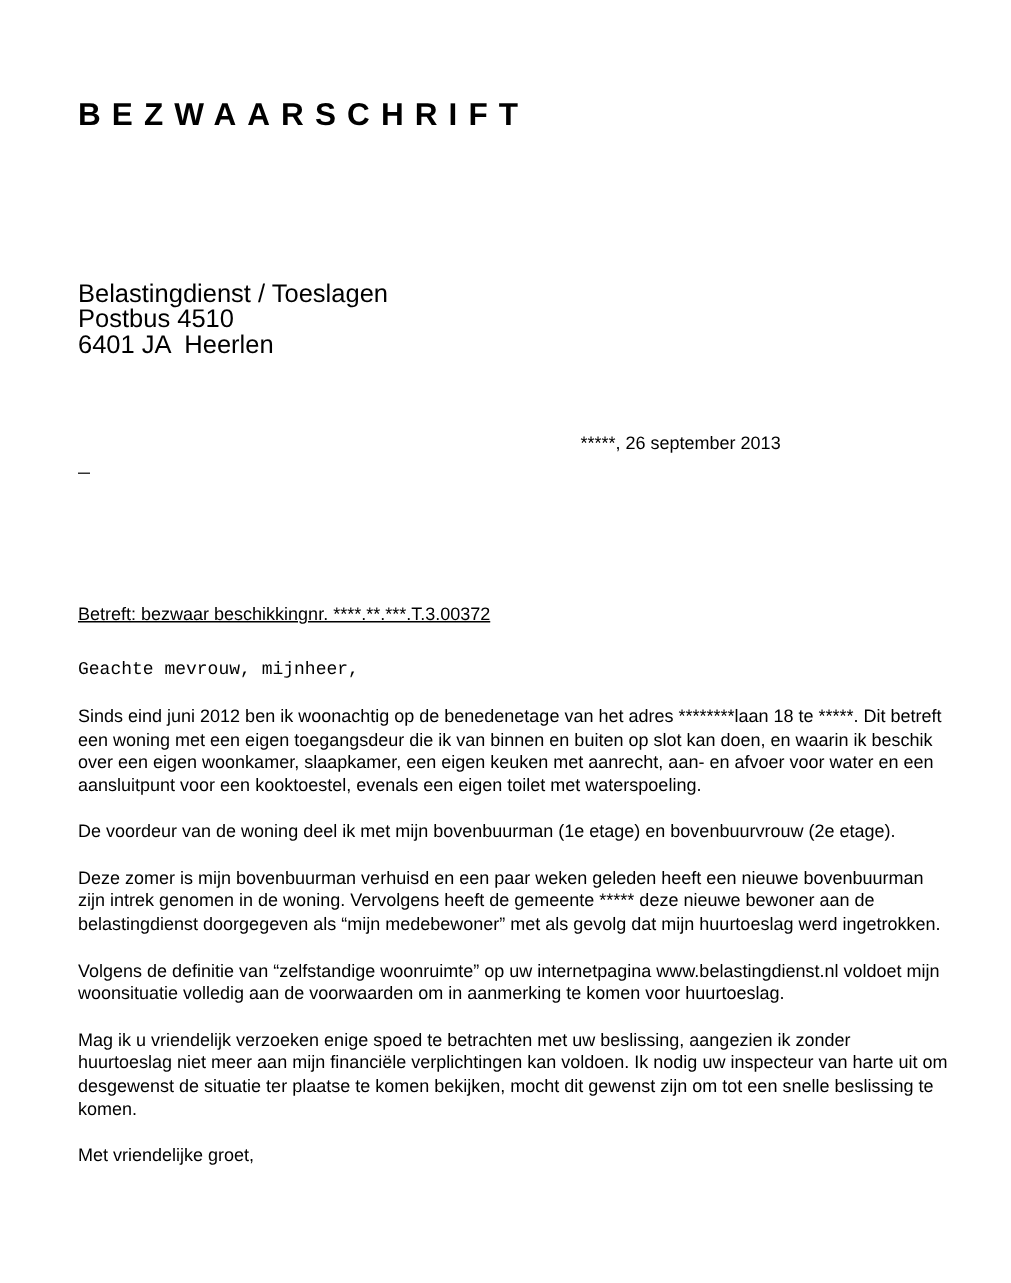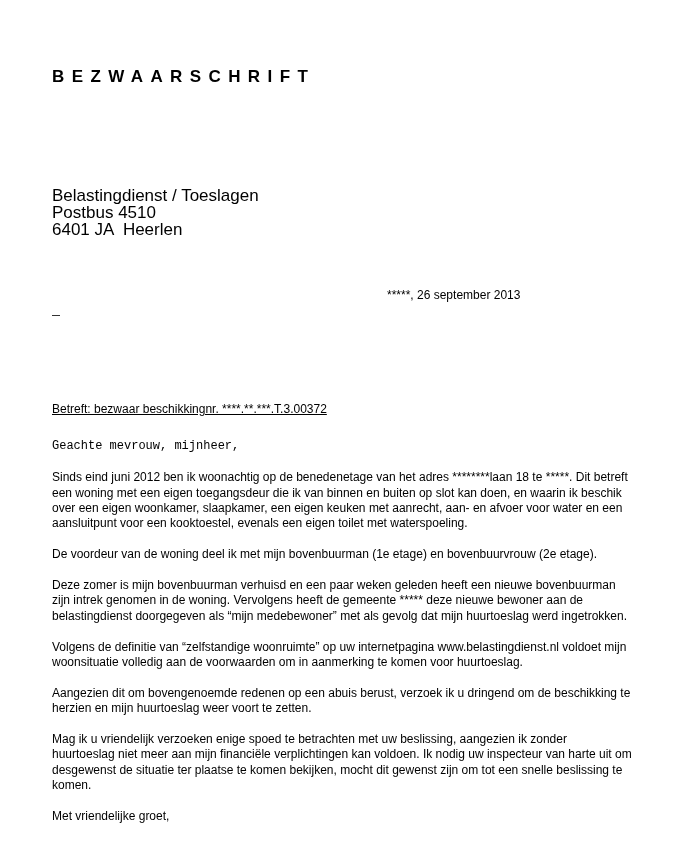--- a/index.html
+++ b/index.html
@@ -12,21 +12,21 @@
       height: 855px;
       position: relative;
       overflow: hidden;
       font-family: "Liberation Sans", sans-serif;
       color: #000000;
     }
     .title {
       position: absolute;
       left: 52px;
       top: 66px;
-      font-size: 17px;
+      font-size: 21px;
       font-weight: bold;
       letter-spacing: 7.4px;
       line-height: 22px;
       margin: 0;
     }
     .address {
       position: absolute;
       left: 52px;
       top: 187px;
       font-size: 17px;
@@ -88,16 +88,15 @@
 
 <div class="dash"></div>
 
 <div class="body-text">
   <p class="subject">Betreft: bezwaar beschikkingnr. ****.**.***.T.3.00372</p>
   <p class="salutation">Geachte mevrouw, mijnheer,</p>
   <p>Sinds eind juni 2012 ben ik woonachtig op de benedenetage van het adres ********laan 18 te *****. Dit betreft een woning met een eigen toegangsdeur die ik van binnen en buiten op slot kan doen, en waarin ik beschik over een eigen woonkamer, slaapkamer, een eigen keuken met aanrecht, aan- en afvoer voor water en een aansluitpunt voor een kooktoestel, evenals een eigen toilet met waterspoeling.</p>
   <p>De voordeur van de woning deel ik met mijn bovenbuurman (1e etage) en bovenbuurvrouw (2e etage).</p>
   <p>Deze zomer is mijn bovenbuurman verhuisd en een paar weken geleden heeft een nieuwe bovenbuurman zijn intrek genomen in de woning. Vervolgens heeft de gemeente ***** deze nieuwe bewoner aan de belastingdienst doorgegeven als “mijn medebewoner” met als gevolg dat mijn huurtoeslag werd ingetrokken.</p>
   <p>Volgens de definitie van “zelfstandige woonruimte” op uw internetpagina www.belastingdienst.nl voldoet mijn woonsituatie volledig aan de voorwaarden om in aanmerking te komen voor huurtoeslag.</p>
-  <p>Aangezien dit om bovengenoemde redenen op een abuis berust, verzoek ik u dringend om de beschikking te herzien en mijn huurtoeslag weer voort te zetten.</p>
   <p>Mag ik u vriendelijk verzoeken enige spoed te betrachten met uw beslissing, aangezien ik zonder huurtoeslag niet meer aan mijn financiële verplichtingen kan voldoen. Ik nodig uw inspecteur van harte uit om desgewenst de situatie ter plaatse te komen bekijken, mocht dit gewenst zijn om tot een snelle beslissing te komen.</p>
   <p class="closing">Met vriendelijke groet,</p>
 </div>
 
 </body></html>

